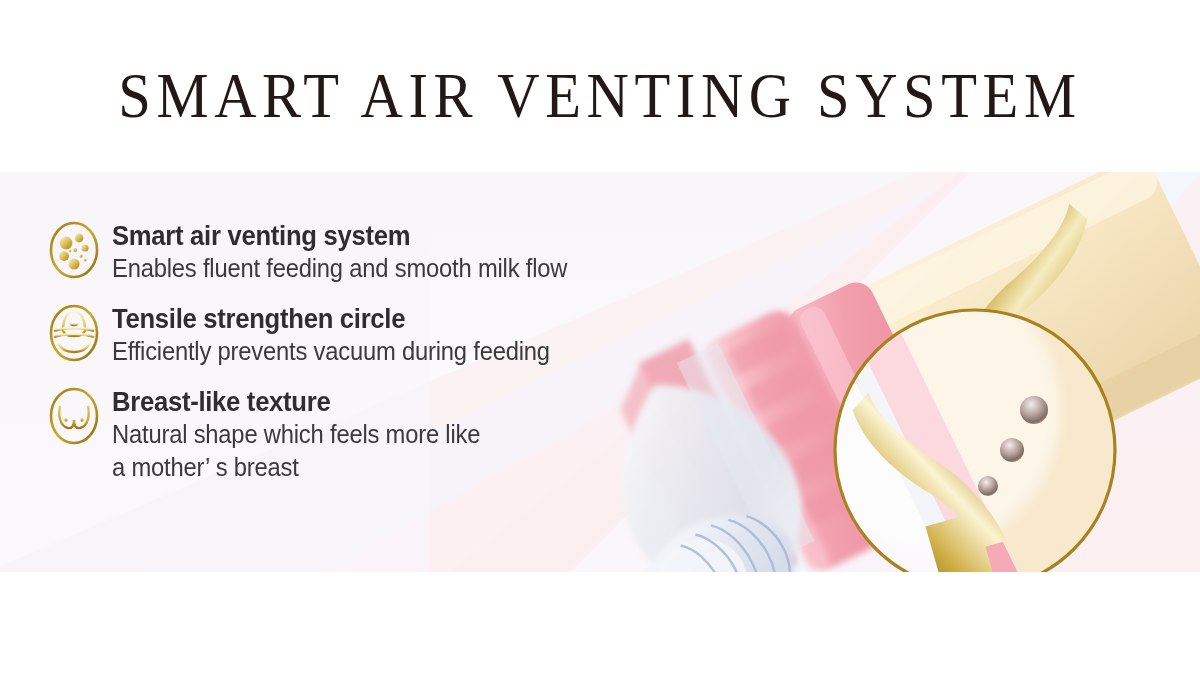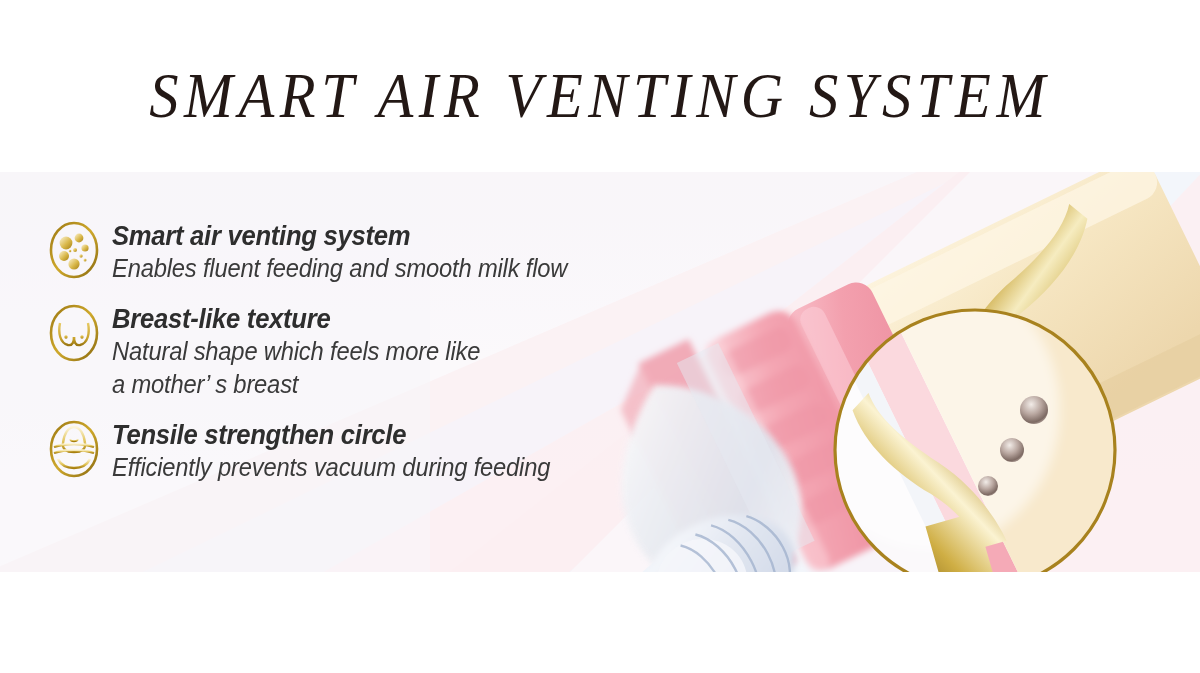--- a/index.html
+++ b/index.html
@@ -9,21 +9,20 @@
   }
   body {
     font-family: "Liberation Sans", sans-serif;
   }
   #stage {
     position: relative;
     width: 1200px;
     height: 572px;
     overflow: hidden;
     background: #ffffff;
-    font-style: italic;
   }
 
   
   #header-band {
     position: absolute;
     left: 0; top: 0;
     width: 1200px;
     height: 172px;
     background: #ffffff;
     z-index: 6;
@@ -350,49 +349,20 @@
       <div class="feature-text">
         <div class="feature-title">Smart air venting system</div>
         <div class="feature-desc">Enables fluent feeding and smooth milk flow</div>
       </div>
     </div>
 
     <div class="feature-row">
       <div class="feature-icon">
         <svg width="52" height="60" viewBox="0 0 52 60" xmlns="http://www.w3.org/2000/svg">
           <defs>
-            <linearGradient id="ringG3" x1="0" y1="0" x2="1" y2="1">
-              <stop offset="0%" stop-color="#9b7712"></stop>
-              <stop offset="50%" stop-color="#cfa92c"></stop>
-              <stop offset="100%" stop-color="#8a6a10"></stop>
-            </linearGradient>
-            <linearGradient id="brG" x1="0" y1="0" x2="0" y2="1">
-              <stop offset="0%" stop-color="#e7ca63"></stop>
-              <stop offset="70%" stop-color="#c9a32c"></stop>
-              <stop offset="100%" stop-color="#9b7712"></stop>
-            </linearGradient>
-          </defs>
-          <ellipse cx="26" cy="30" rx="23" ry="27" fill="none" stroke="url(#ringG3)" stroke-width="2.6"></ellipse>
-          <path d="M12,20 C10,30 12,40 20,42 C25,43 26,38 26,34" fill="none" stroke="url(#brG)" stroke-width="2.4"></path>
-          <path d="M40,20 C42,30 40,40 32,42 C27,43 26,38 26,34" fill="none" stroke="url(#brG)" stroke-width="2.4"></path>
-          <circle cx="18" cy="34" r="1.7" fill="url(#brG)"></circle>
-          <circle cx="34" cy="34" r="1.7" fill="url(#brG)"></circle>
-        </svg>
-      </div>
-      <div class="feature-text">
-        <div class="feature-title">Breast-like texture</div>
-        <div class="feature-desc">Natural shape which feels more like</div>
-        <div class="feature-desc">a mother’ s breast</div>
-      </div>
-    </div>
-
-    <div class="feature-row">
-      <div class="feature-icon">
-        <svg width="52" height="60" viewBox="0 0 52 60" xmlns="http://www.w3.org/2000/svg">
-          <defs>
             <linearGradient id="ringG2" x1="0" y1="0" x2="1" y2="1">
               <stop offset="0%" stop-color="#9b7712"></stop>
               <stop offset="50%" stop-color="#cfa92c"></stop>
               <stop offset="100%" stop-color="#8a6a10"></stop>
             </linearGradient>
             <linearGradient id="teatG" x1="0" y1="0" x2="0" y2="1">
               <stop offset="0%" stop-color="#fdf6dc"></stop>
               <stop offset="60%" stop-color="#e0c257"></stop>
               <stop offset="100%" stop-color="#a8800f"></stop>
             </linearGradient>
@@ -404,17 +374,46 @@
           <path d="M10,40 C16,52 36,52 42,40" fill="none" stroke="url(#teatG)" stroke-width="2.6"></path>
           <path d="M22,20 C23,23 29,23 30,20" fill="none" stroke="url(#teatG)" stroke-width="1.8"></path>
         </svg>
       </div>
       <div class="feature-text">
         <div class="feature-title">Tensile strengthen circle</div>
         <div class="feature-desc">Efficiently prevents vacuum during feeding</div>
       </div>
     </div>
 
+    <div class="feature-row">
+      <div class="feature-icon">
+        <svg width="52" height="60" viewBox="0 0 52 60" xmlns="http://www.w3.org/2000/svg">
+          <defs>
+            <linearGradient id="ringG3" x1="0" y1="0" x2="1" y2="1">
+              <stop offset="0%" stop-color="#9b7712"></stop>
+              <stop offset="50%" stop-color="#cfa92c"></stop>
+              <stop offset="100%" stop-color="#8a6a10"></stop>
+            </linearGradient>
+            <linearGradient id="brG" x1="0" y1="0" x2="0" y2="1">
+              <stop offset="0%" stop-color="#e7ca63"></stop>
+              <stop offset="70%" stop-color="#c9a32c"></stop>
+              <stop offset="100%" stop-color="#9b7712"></stop>
+            </linearGradient>
+          </defs>
+          <ellipse cx="26" cy="30" rx="23" ry="27" fill="none" stroke="url(#ringG3)" stroke-width="2.6"></ellipse>
+          <path d="M12,20 C10,30 12,40 20,42 C25,43 26,38 26,34" fill="none" stroke="url(#brG)" stroke-width="2.4"></path>
+          <path d="M40,20 C42,30 40,40 32,42 C27,43 26,38 26,34" fill="none" stroke="url(#brG)" stroke-width="2.4"></path>
+          <circle cx="18" cy="34" r="1.7" fill="url(#brG)"></circle>
+          <circle cx="34" cy="34" r="1.7" fill="url(#brG)"></circle>
+        </svg>
+      </div>
+      <div class="feature-text">
+        <div class="feature-title">Breast-like texture</div>
+        <div class="feature-desc">Natural shape which feels more like</div>
+        <div class="feature-desc">a mother’ s breast</div>
+      </div>
+    </div>
+
   </div>
 
   <div id="bottom-circle"></div>
 
 </div>
 
 </body></html>

